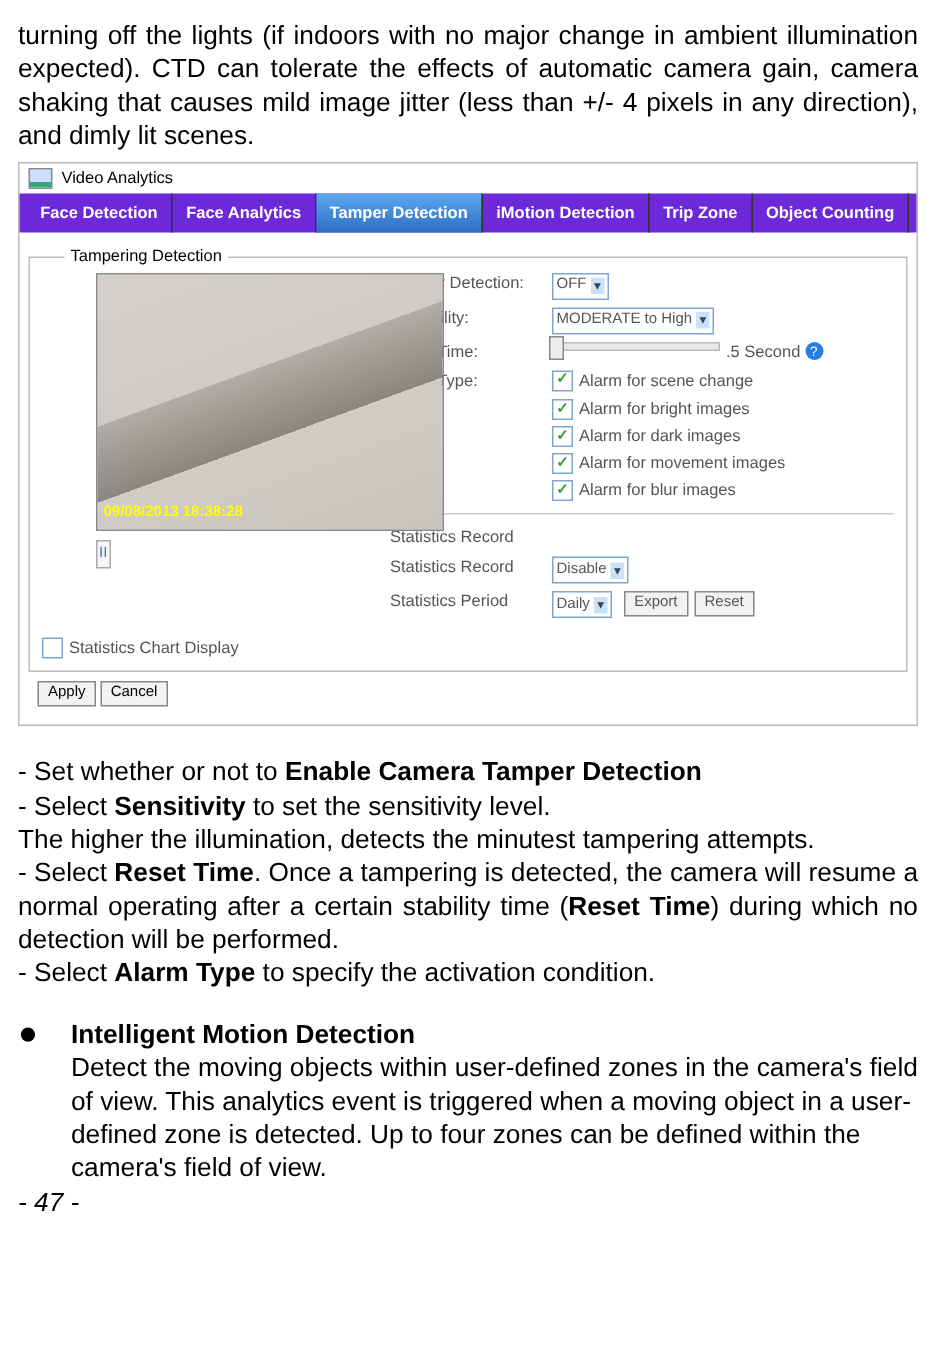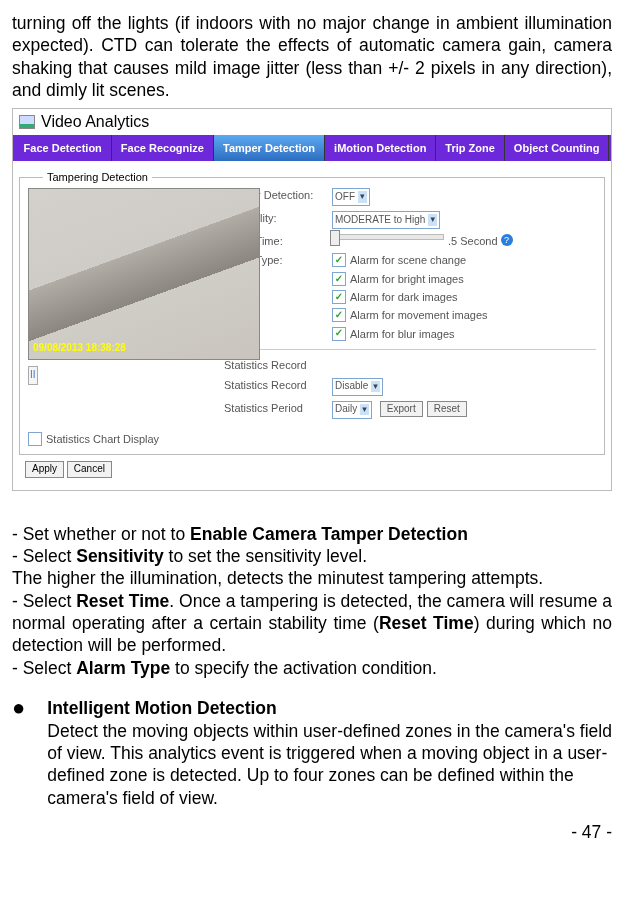--- a/index.html
+++ b/index.html
@@ -16,23 +16,23 @@
       text-align: justify;
       margin: 0 0 6px 0;
     }
     .app-window {
       border: 1px solid #bbb;
       padding: 0;
       background: #fff;
     }
     .app-title-row {
       padding: 3px 6px;
-      font-size: 16px;
-      display: flex;
-      align-items: center;
+      font-size: 11px;
+      display: flex;
+      align-items: flex-end;
       gap: 6px;
     }
     .app-icon {
       display: inline-block;
       width: 14px;
       height: 12px;
       background: linear-gradient(to bottom, #cdf 70%, #3a7 70%);
       border: 1px solid #888;
     }
     .tabs {
@@ -71,20 +71,21 @@
       font-size: 11px;
       margin-left: 11px;
     }
     .content-row {
       display: flex;
       gap: 14px;
       align-items: flex-start;
     }
     .preview {
       width: 182px;
+      margin-left: 36px;
     }
     .preview-img {
       width: 230px;
       height: 170px;
       background: linear-gradient(160deg, #d4d0cb 0%, #cfcbc6 40%, #b1aca6 40%, #8b8680 60%, #d0ccc6 60%, #c9c4be 100%);
       border: 1px solid #888;
       position: relative;
     }
     .preview-overlay {
       position: absolute;
@@ -205,21 +206,21 @@
       gap: 4px;
       margin-top: 8px;
       font-size: 11px;
       color: #555;
     }
     .bottom-btns {
       padding: 6px;
       font-size: 10px;
     }
     .body-text {
-      margin-top: 32px;
+      margin-top: 19px;
     }
     .body-text p {
       margin: 0;
       text-align: justify;
     }
     .list-heading {
       margin-top: 18px;
       display: flex;
       align-items: flex-start;
     }
@@ -228,38 +229,38 @@
       margin-right: 22px;
       line-height: 1;
     }
     .list-content {
       flex: 1;
     }
     .list-content .title {
       font-weight: bold;
     }
     .page-num {
-      text-align: right;
-      margin-top: 12px;
+      text-align: left;
+      font-style: italic;
     }
     b { font-weight: bold; }
   </style>
 </head>
 <body>
 
-<p class="intro-text">turning off the lights (if indoors with no major change in ambient illumination expected). CTD can tolerate the effects of automatic camera gain, camera shaking that causes mild image jitter (less than +/- 2 pixels in any direction), and dimly lit scenes.</p>
+<p class="intro-text">turning off the lights (if indoors with no major change in ambient illumination expected). CTD can tolerate the effects of automatic camera gain, camera shaking that causes mild image jitter (less than +/- 4 pixels in any direction), and dimly lit scenes.</p>
 
 <div class="app-window">
   <div class="app-title-row">
     <span class="app-icon"></span>
     <span>Video Analytics</span>
   </div>
   <div class="tabs">
     <div class="tab">Face Detection</div>
-    <div class="tab">Face Recognize</div>
+    <div class="tab">Face Analytics</div>
     <div class="tab active">Tamper Detection</div>
     <div class="tab">iMotion Detection</div>
     <div class="tab">Trip Zone</div>
     <div class="tab">Object Counting</div>
   </div>
   <div class="panel-area">
     <div class="fieldset">
       <span class="legend">Tampering Detection</span>
       <div class="content-row">
         <div class="preview">

